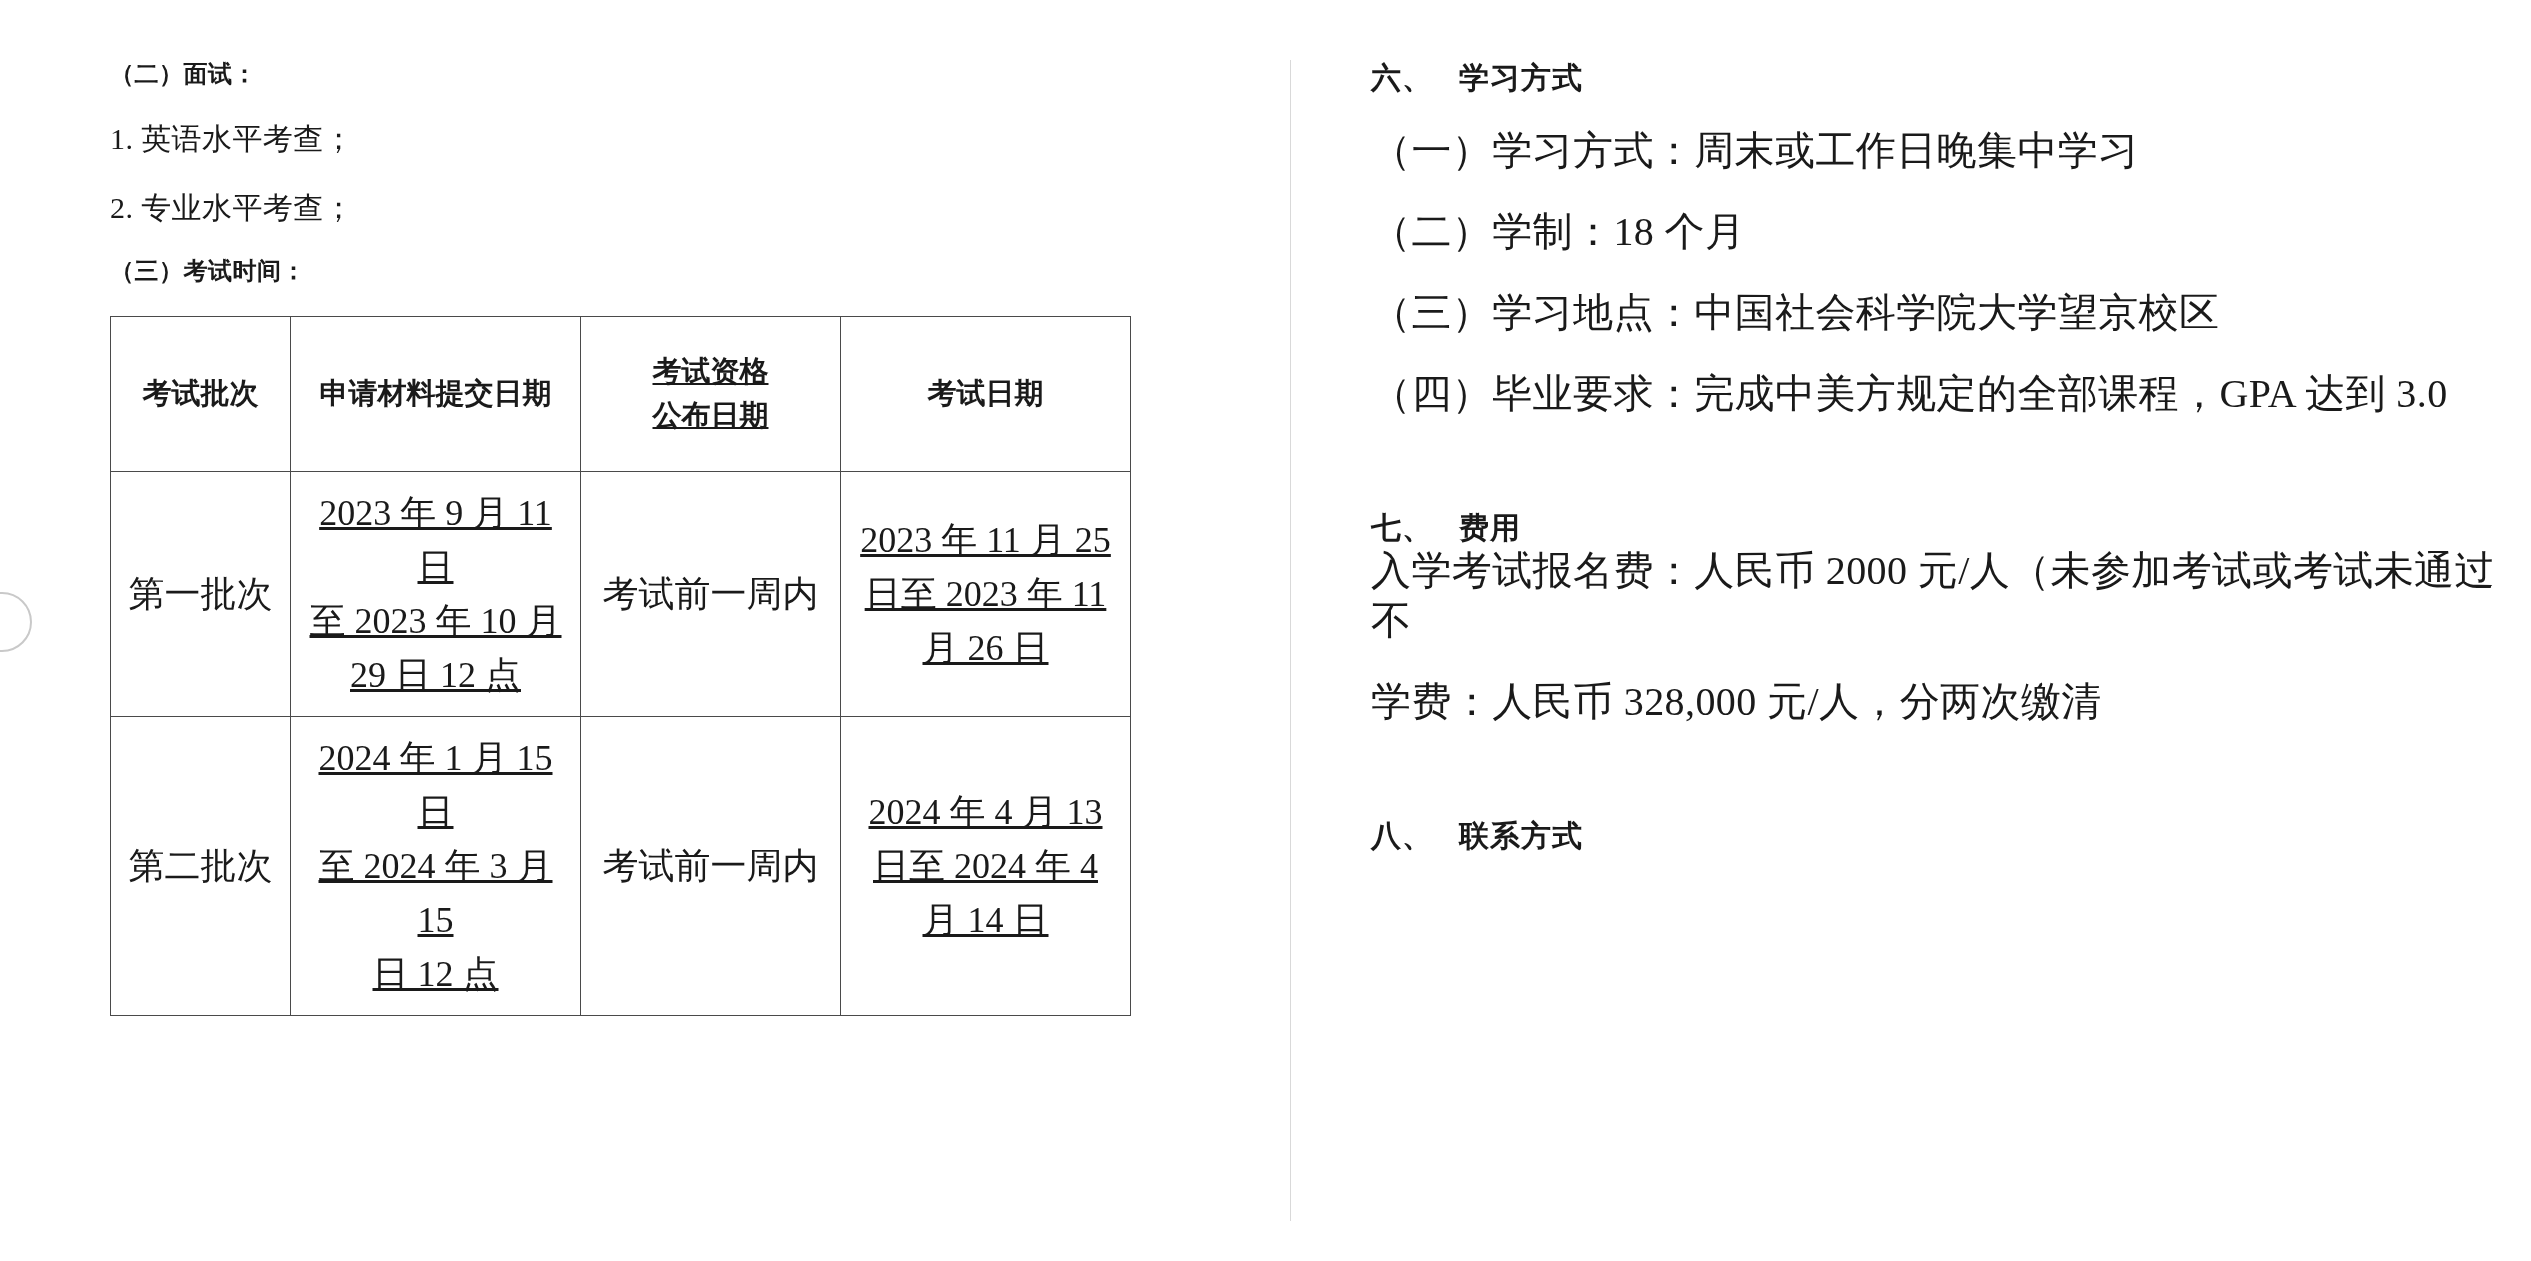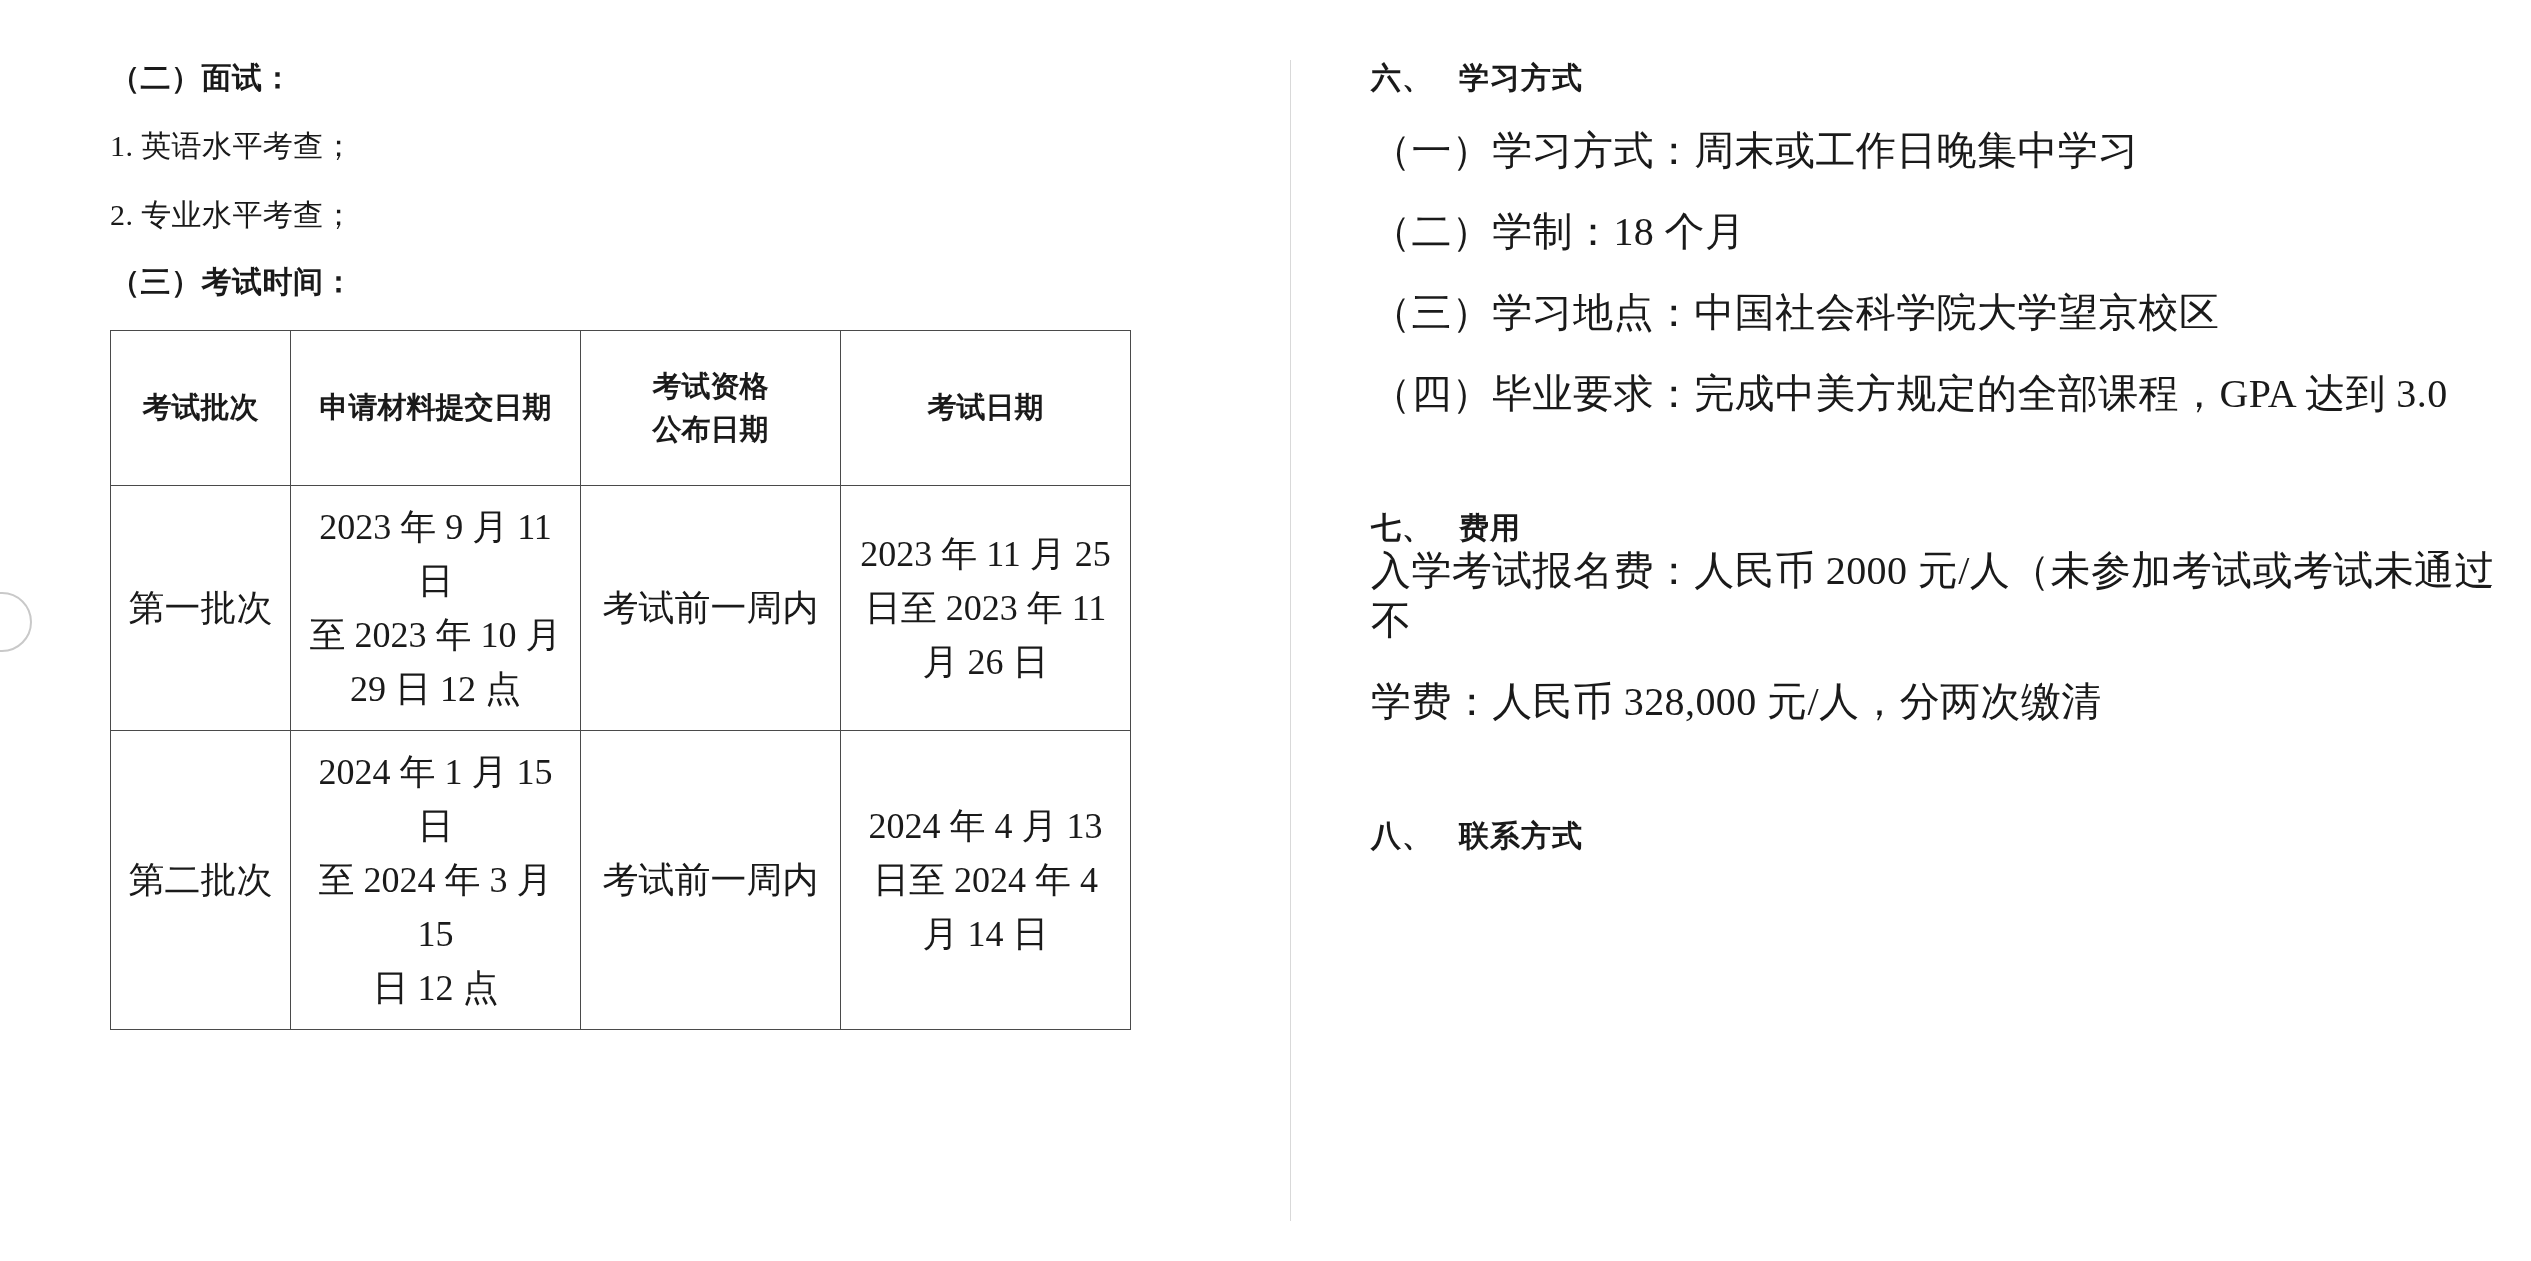--- a/index.html
+++ b/index.html
@@ -50,21 +50,21 @@
     border-radius: 50%;
     background: #fff;
   }
 
   p {
     margin: 0;
   }
 
   .heading-bold {
     font-weight: bold;
-    font-size: 30px;
+    font-size: 24px;
     line-height: 1.2;
     margin-bottom: 30px;
     letter-spacing: 0.5px;
   }
   .list-line {
     font-size: 30px;
     line-height: 1.3;
     margin-bottom: 30px;
     letter-spacing: 0.4px;
   }
@@ -106,21 +106,21 @@
     font-size: 29px;
     height: 126px;
   }
   table.exam-table tbody td {
     height: 170px;
   }
   .col-w1 { width: 180px; }
   .col-w2 { width: 290px; }
   .col-w3 { width: 260px; }
   .col-w4 { width: 290px; }
-  .cell-lines span { display: block; }
+  .cell-lines span { display: block; text-decoration: underline; }
 </style>
 </head>
 <body>
 
 <div class="page">
 
   <div class="edge-arc"></div>
 
   <div class="column col-left">
 

